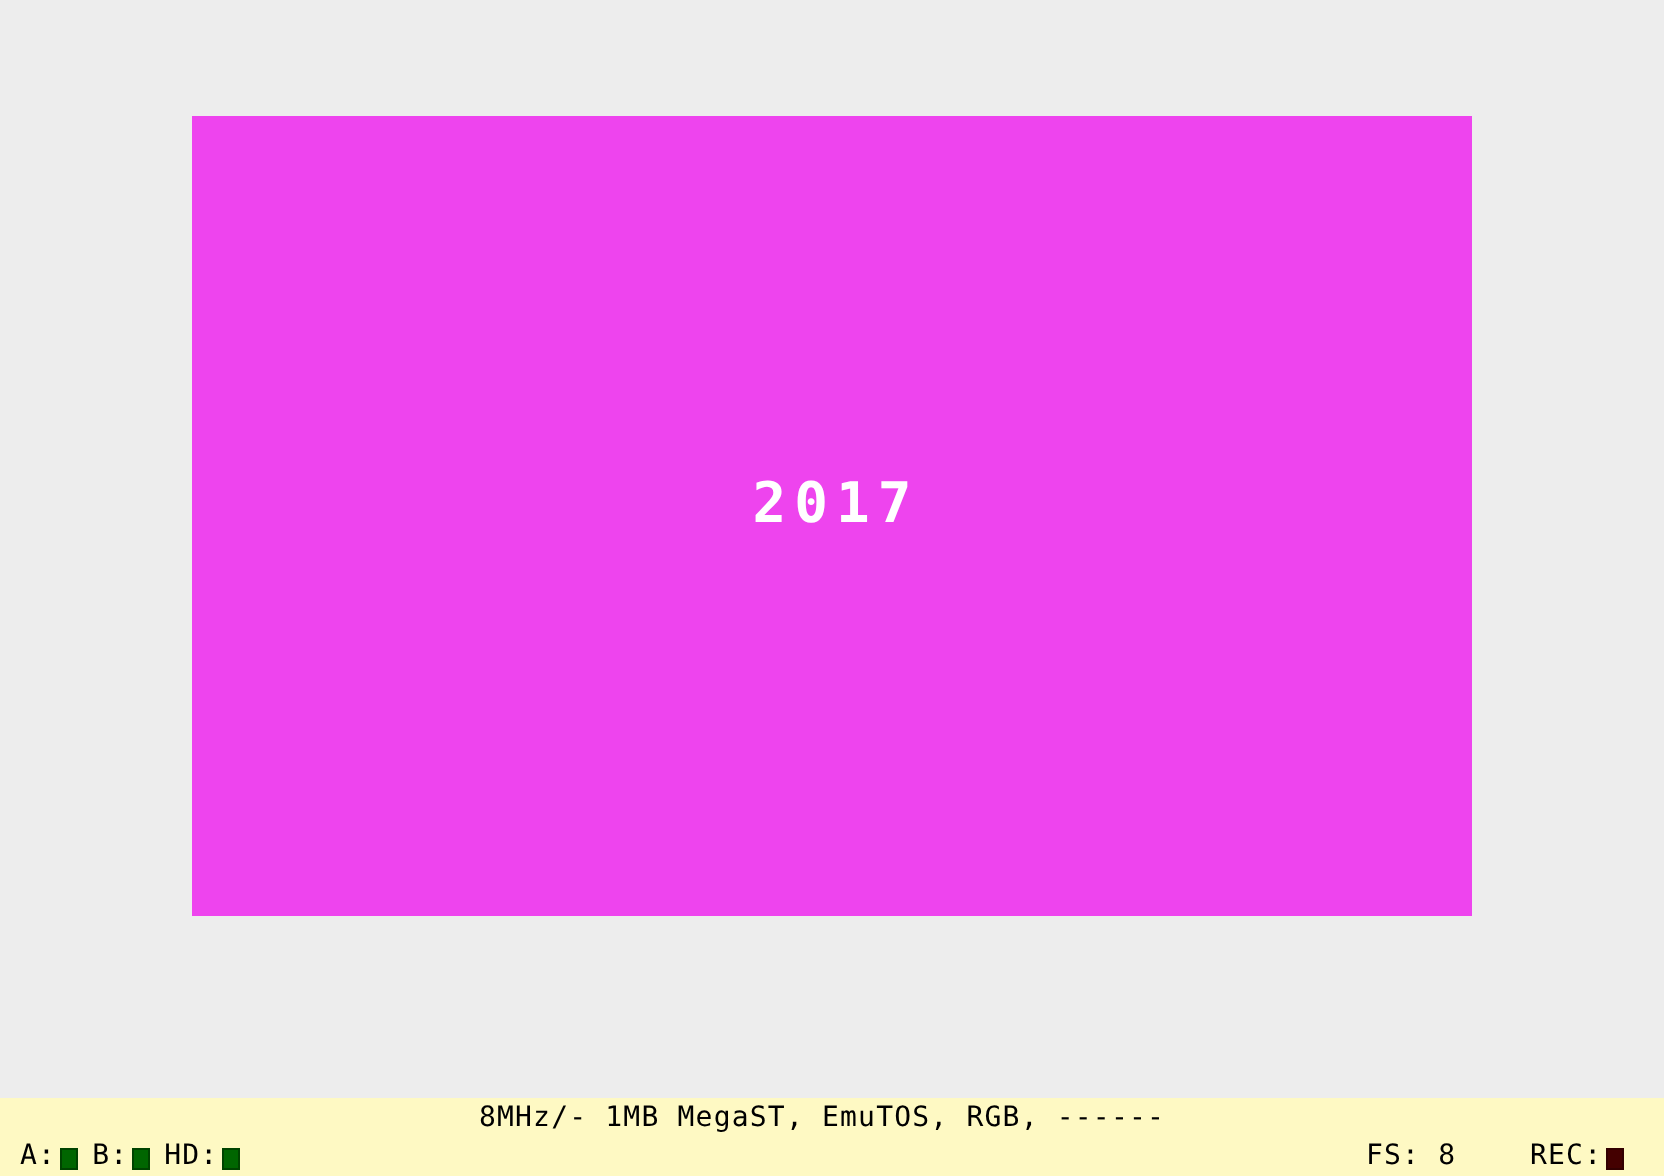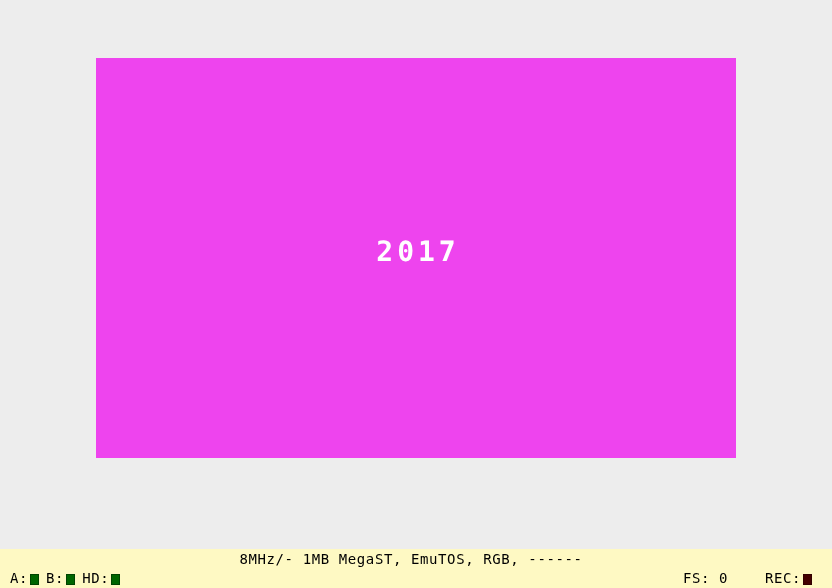--- a/index.html
+++ b/index.html
@@ -179,21 +179,21 @@
       <span class="led led-green"></span>
 
       <span class="led-label">B:</span>
       <span class="led led-green"></span>
 
       <span class="led-label">HD:</span>
       <span class="led led-green"></span>
 
     </span>
 
-    <span id="fs-indicator">FS: 0</span>
+    <span id="fs-indicator">FS: 8</span>
 
     <span id="rec-indicator">
       <span class="led-label">REC:</span>
       <span class="led led-red"></span>
     </span>
 
   </div>
 </div>
 
 </body></html>

